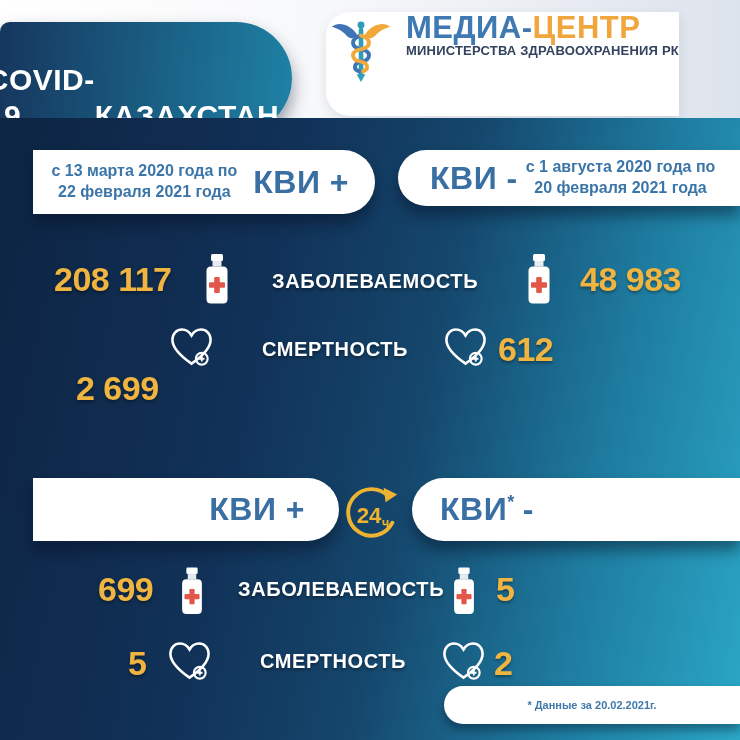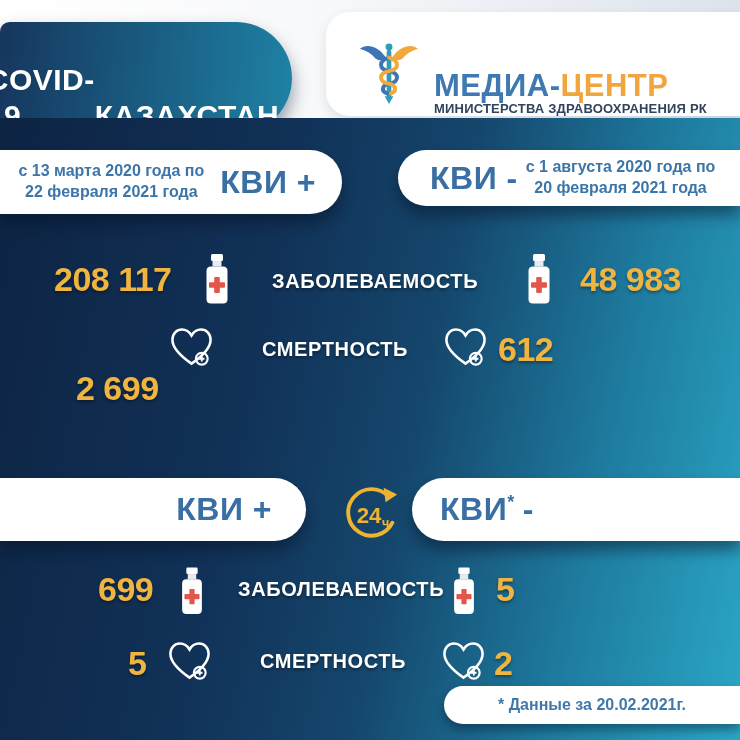--- a/index.html
+++ b/index.html
@@ -6,24 +6,24 @@
   .stage {
     position:relative; width:740px; height:740px; overflow:hidden;
     font-family:"Liberation Sans", sans-serif;
   }
   
   .top-bg {
     position:absolute; left:0; top:0; width:740px; height:118px;
     background:linear-gradient(90deg,#ffffff 0%,#f7f8fa 45%,#dde3ec 100%);
   }
   .brand-card {
-    position:absolute; left:326px; top:12px; width:414px; height:104px;
+    position:absolute; left:326px; top:12px; width:353px; height:104px;
     background:#ffffff; border-radius:24px 0 0 24px;
     box-shadow:0 5px 12px rgba(40,60,90,.12);
-    display:flex; align-items:flex-end; gap:14px; padding-left:32px; box-sizing:border-box;
+    display:flex; align-items:flex-start; gap:14px; padding-left:4px; box-sizing:border-box;
   }
   .brand-text { display:flex; flex-direction:column; }
   .brand-title { font-size:31px; font-weight:800; letter-spacing:.5px; line-height:1; white-space:nowrap; }
   .brand-title .blue { color:#3e79b2; }
   .brand-title .yellow { color:#f0a63c; }
   .brand-subtitle { font-size:13px; font-weight:700; color:#33435e; letter-spacing:.2px; white-space:nowrap; }
   .covid-pill {
     position:absolute; left:0; top:13px; width:292px; height:112px;
     border-radius:10px 58px 58px 10px;
     background:linear-gradient(95deg,#16365d 0%,#1e82a5 100%);
@@ -36,34 +36,34 @@
   .panel {
     position:absolute; left:0; top:118px; width:740px; height:622px;
     background:linear-gradient(102deg,#0d2443 0%,#113157 34%,#15466c 55%,#1e7ca0 78%,#2ba7c6 100%);
   }
   .abs { position:absolute; white-space:nowrap; }
   .pill {
     position:absolute; background:#ffffff;
     box-shadow:0 10px 14px rgba(6,18,38,.45);
     display:flex; align-items:center; box-sizing:border-box;
   }
-  .pill-left  { border-radius:0 36px 36px 0; justify-content:flex-end; }
+  .pill-left  { border-radius:0 36px 36px 0; justify-content:flex-end;margin-left:33px; }
   .pill-right { border-radius:36px 0 0 36px; justify-content:flex-start; }
   .kvi-big { font-size:32px; font-weight:800; color:#3a6fa4; letter-spacing:.5px; }
   .period { font-size:16px; font-weight:700; color:#3c76a9; text-align:center; line-height:1.3; }
   .num { font-size:34px; font-weight:800; color:#f0b541; text-shadow:0 2px 3px rgba(0,0,0,.35); letter-spacing:-.5px; }
   .metric-label { font-size:20px; font-weight:800; color:#ffffff; letter-spacing:.6px; text-shadow:0 2px 3px rgba(0,0,0,.4); }
   .date-pill-text { font-size:20px; font-weight:800; color:#3c76a9; letter-spacing:.5px; }
   .footnote-pill {
     position:absolute; left:444px; top:568px; width:296px; height:38px;
     background:#ffffff; border-radius:22px 0 0 22px;
     box-shadow:0 6px 10px rgba(6,18,38,.4);
     display:flex; align-items:center; justify-content:center;
   }
-  .footnote-text { font-size:16px; font-weight:700; color:#4079a9; }
+  .footnote-text { font-size:11px; font-weight:700; color:#4079a9; }
   .sup-ast { font-size:18px; font-weight:800; color:#3a6fa4; vertical-align:super; line-height:0; }
   svg { display:block; }
 </style>
 </head>
 <body>
 
 <div class="stage">
 
   <div class="top-bg"></div>
 

